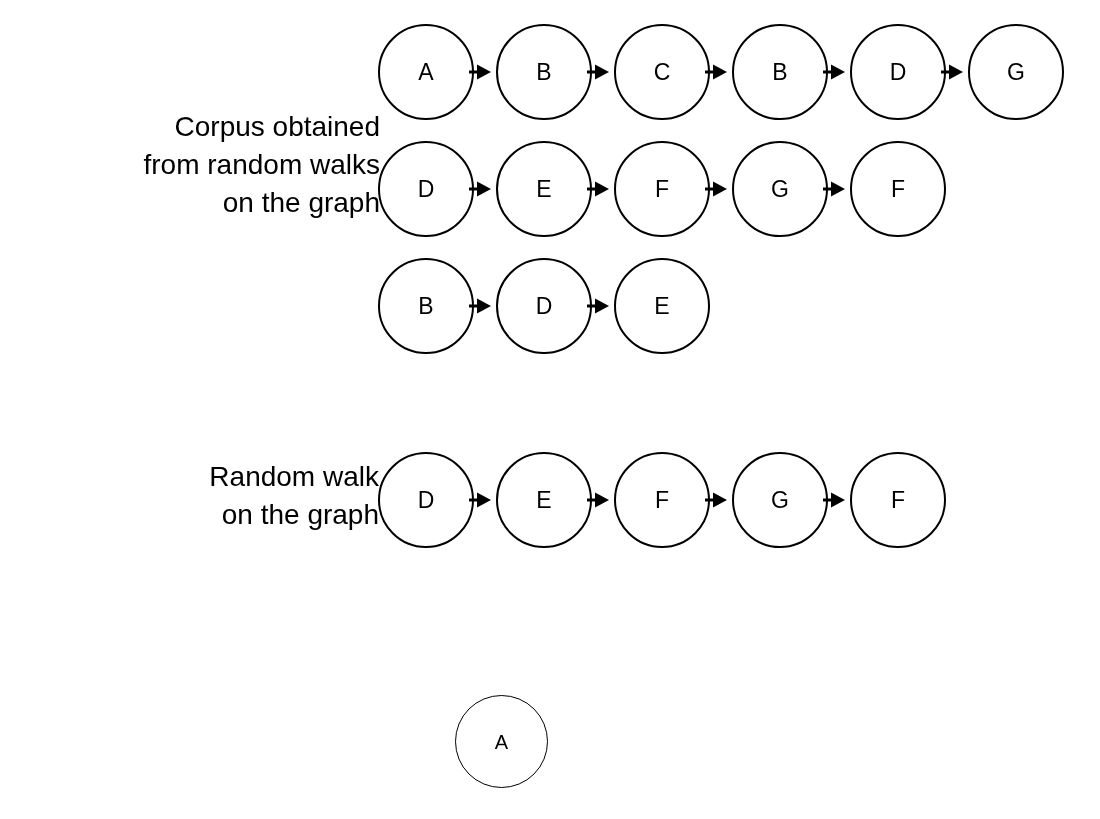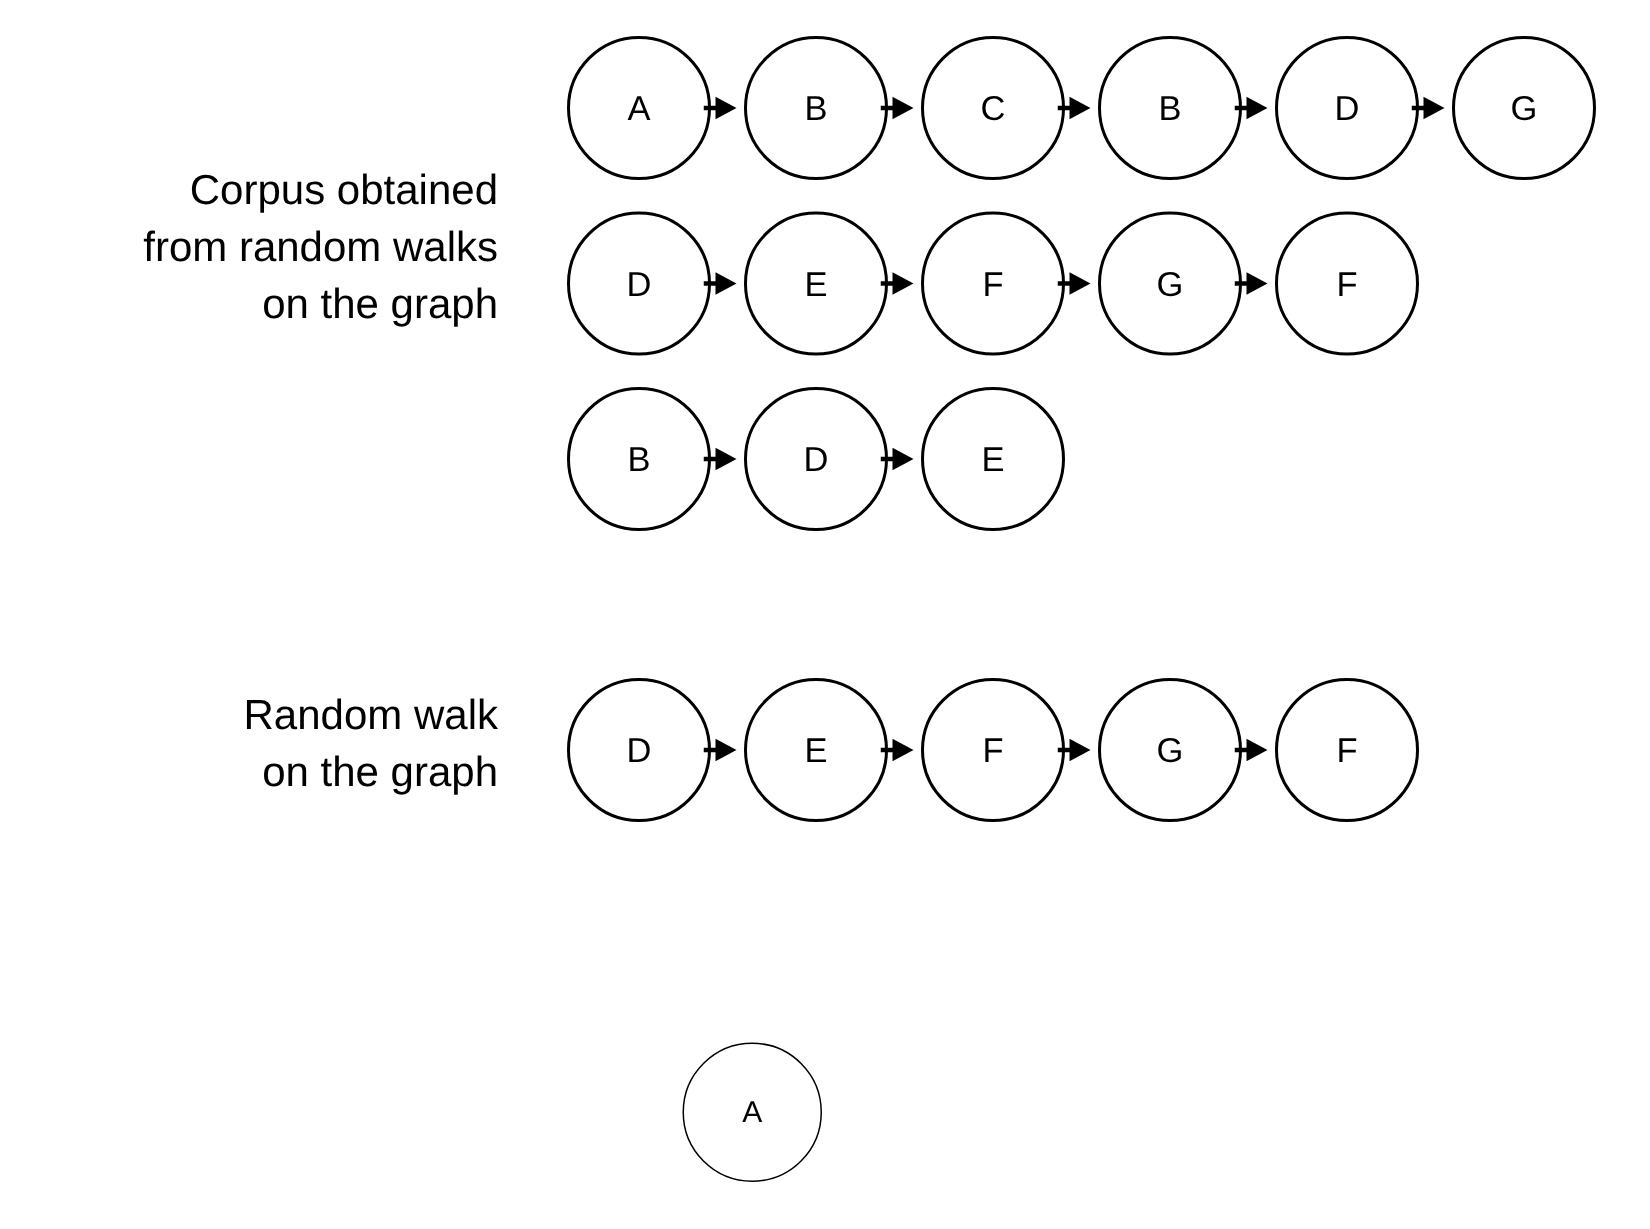--- a/index.html
+++ b/index.html
@@ -24,25 +24,27 @@
     font-size: 28px;
     line-height: 38px;
     color: #000000;
     white-space: pre-line;
     letter-spacing: 0px;
   }
   .label-corpus {
     left: 0px;
     top: 108px;
     width: 332px;
+    padding-left: 48px;
   }
   .label-walk {
     left: 0px;
     top: 458px;
     width: 332px;
+    padding-left: 47px;
   }
   .label-node {
     left: 0px;
     top: 714px;
     width: 332px;
   }
 
   
   .node {
     position: absolute;

